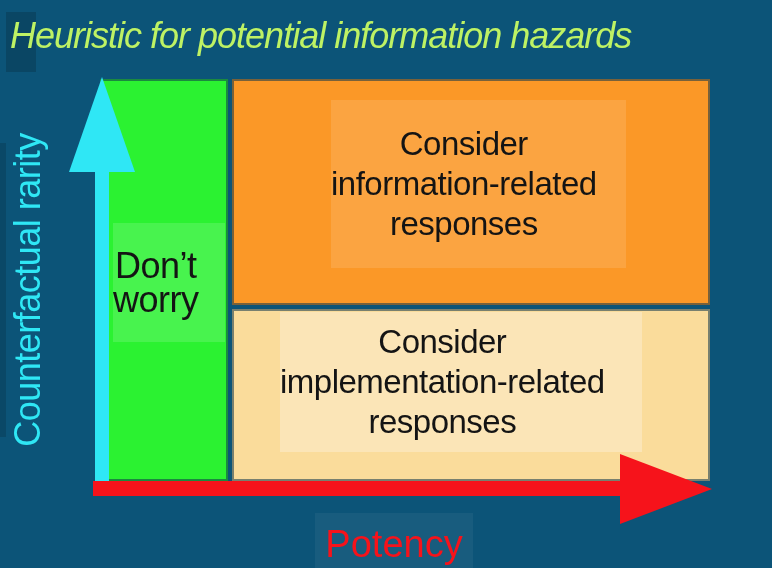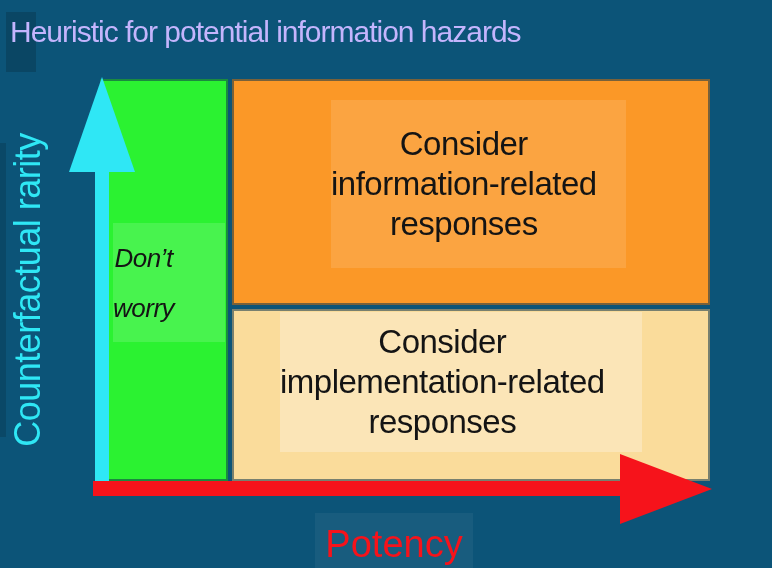--- a/index.html
+++ b/index.html
@@ -17,22 +17,22 @@
     position: absolute; left: 6px; top: 12px; width: 30px; height: 60px;
     background: rgba(0,0,0,0.16);
   }
   .shadow-strip {
     position: absolute; left: 0; top: 143px; width: 6px; height: 294px;
     background: rgba(0,0,0,0.14);
   }
 
   .title {
     position: absolute; left: 10px; top: 14px; width: 760px;
-    color: #c4b5fd; font-size: 30px; line-height: 1.2;
-    letter-spacing: -1px; white-space: nowrap;
+    color: #bef264; font-size: 36px; line-height: 1.2;
+    letter-spacing: -1px; white-space: nowrap; font-style: italic;
   }
 
   .y-label {
     position: absolute; left: -150px; top: 268px; width: 356px; height: 44px;
     transform: rotate(-90deg);
     color: #2FE7F5; font-size: 36px; letter-spacing: -0.5px;
     text-align: center; line-height: 44px; white-space: nowrap;
   }
 
   .box {
@@ -48,21 +48,21 @@
     position: absolute; display: flex; align-items: center; 
   }
   .inner-green  { left: 11px; top: 142px; width: 112px; height: 119px; background: rgba(255,255,255,0.14); }
   .inner-orange { left: 97px; top: 19px;  width: 295px; height: 168px; background: rgba(255,255,255,0.12); }
   .inner-yellow { left: 46px; top: 1px;   width: 362px; height: 140px; background: rgba(255,255,255,0.28); }
 
   .region-text {
     color: #141414; text-align: center; white-space: pre-line;
     font-size: 33px; line-height: 40px; letter-spacing: -0.5px;
   }
-  .region-text.small { font-size: 26px; line-height: 50px; font-style: italic; }
+  .region-text.small { font-size: 36px; line-height: 34px; }
 
   
   .y-arrow-shaft {
     position: absolute; left: 95px; top: 170px; width: 14px; height: 313px;
     background: #2FE7F5;
   }
   .y-arrow-head {
     position: absolute; left: 69px; top: 77px; width: 0; height: 0;
     border-left: 33px solid transparent;
     border-right: 33px solid transparent;

